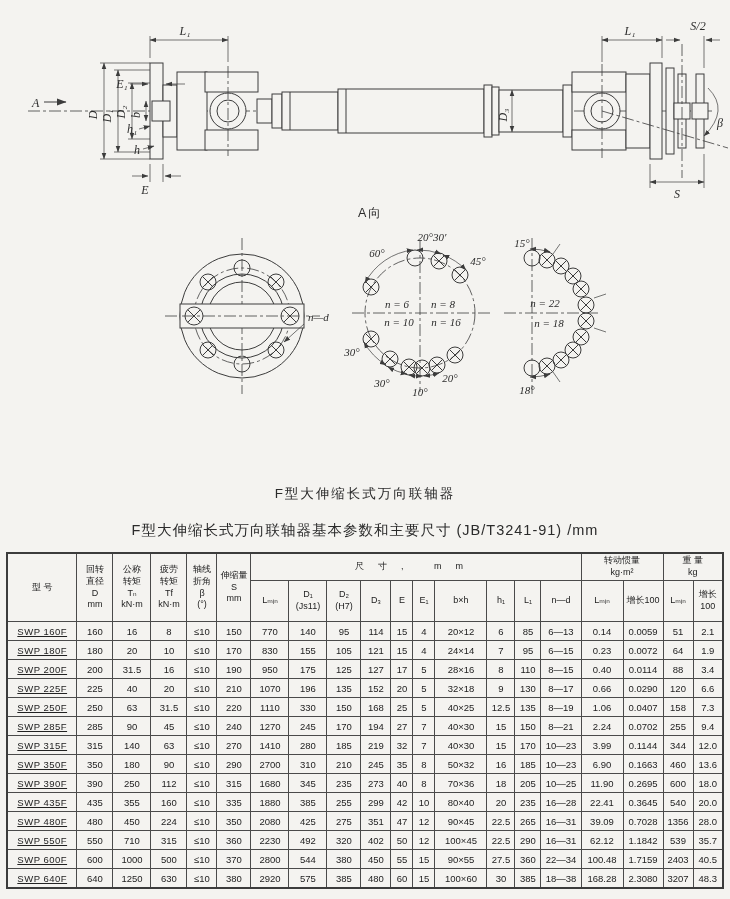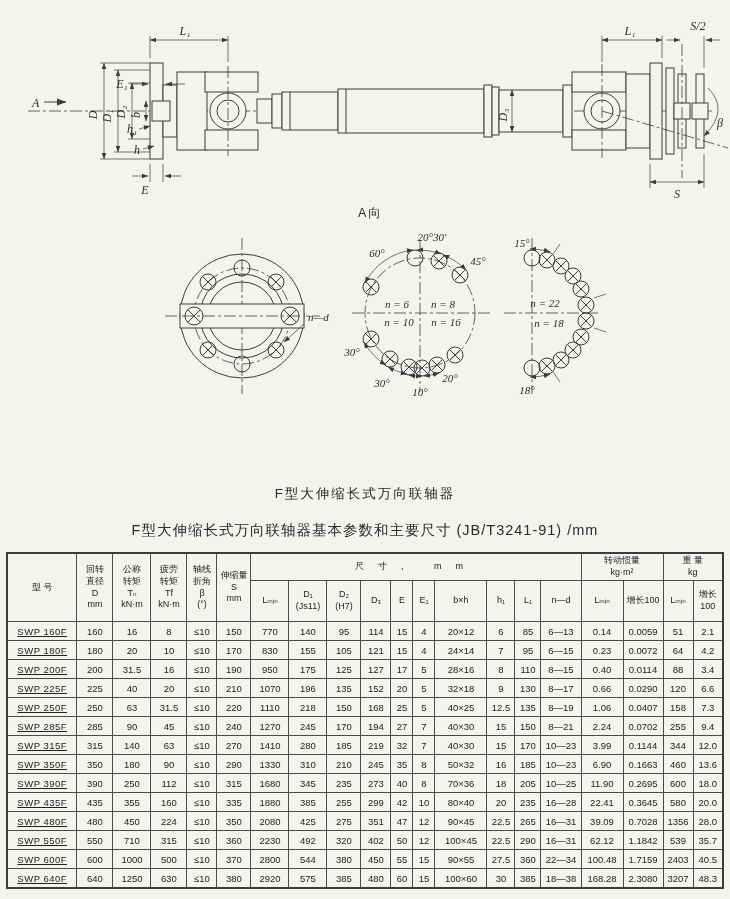--- a/index.html
+++ b/index.html
@@ -356,21 +356,21 @@
           <td>121</td>
           <td>15</td>
           <td>4</td>
           <td>24×14</td>
           <td>7</td>
           <td>95</td>
           <td>6—15</td>
           <td>0.23</td>
           <td>0.0072</td>
           <td>64</td>
-          <td>4.2</td>
+          <td>1.9</td>
         </tr>
         <tr>
           <td class="model">SWP 200F</td>
           <td>200</td>
           <td>31.5</td>
           <td>16</td>
           <td>≤10</td>
           <td>190</td>
           <td>950</td>
           <td>175</td>
@@ -410,21 +410,21 @@
           <td>6.6</td>
         </tr>
         <tr>
           <td class="model">SWP 250F</td>
           <td>250</td>
           <td>63</td>
           <td>31.5</td>
           <td>≤10</td>
           <td>220</td>
           <td>1110</td>
-          <td>218</td>
+          <td>330</td>
           <td>150</td>
           <td>168</td>
           <td>25</td>
           <td>5</td>
           <td>40×25</td>
           <td>12.5</td>
           <td>135</td>
           <td>8—19</td>
           <td>1.06</td>
           <td>0.0407</td>
@@ -475,21 +475,21 @@
           <td>344</td>
           <td>12.0</td>
         </tr>
         <tr>
           <td class="model">SWP 350F</td>
           <td>350</td>
           <td>180</td>
           <td>90</td>
           <td>≤10</td>
           <td>290</td>
-          <td>1330</td>
+          <td>2700</td>
           <td>310</td>
           <td>210</td>
           <td>245</td>
           <td>35</td>
           <td>8</td>
           <td>50×32</td>
           <td>16</td>
           <td>185</td>
           <td>10—23</td>
           <td>6.90</td>
@@ -531,21 +531,21 @@
           <td>255</td>
           <td>299</td>
           <td>42</td>
           <td>10</td>
           <td>80×40</td>
           <td>20</td>
           <td>235</td>
           <td>16—28</td>
           <td>22.41</td>
           <td>0.3645</td>
-          <td>580</td>
+          <td>540</td>
           <td>20.0</td>
         </tr>
         <tr>
           <td class="model">SWP 480F</td>
           <td>480</td>
           <td>450</td>
           <td>224</td>
           <td>≤10</td>
           <td>350</td>
           <td>2080</td>

